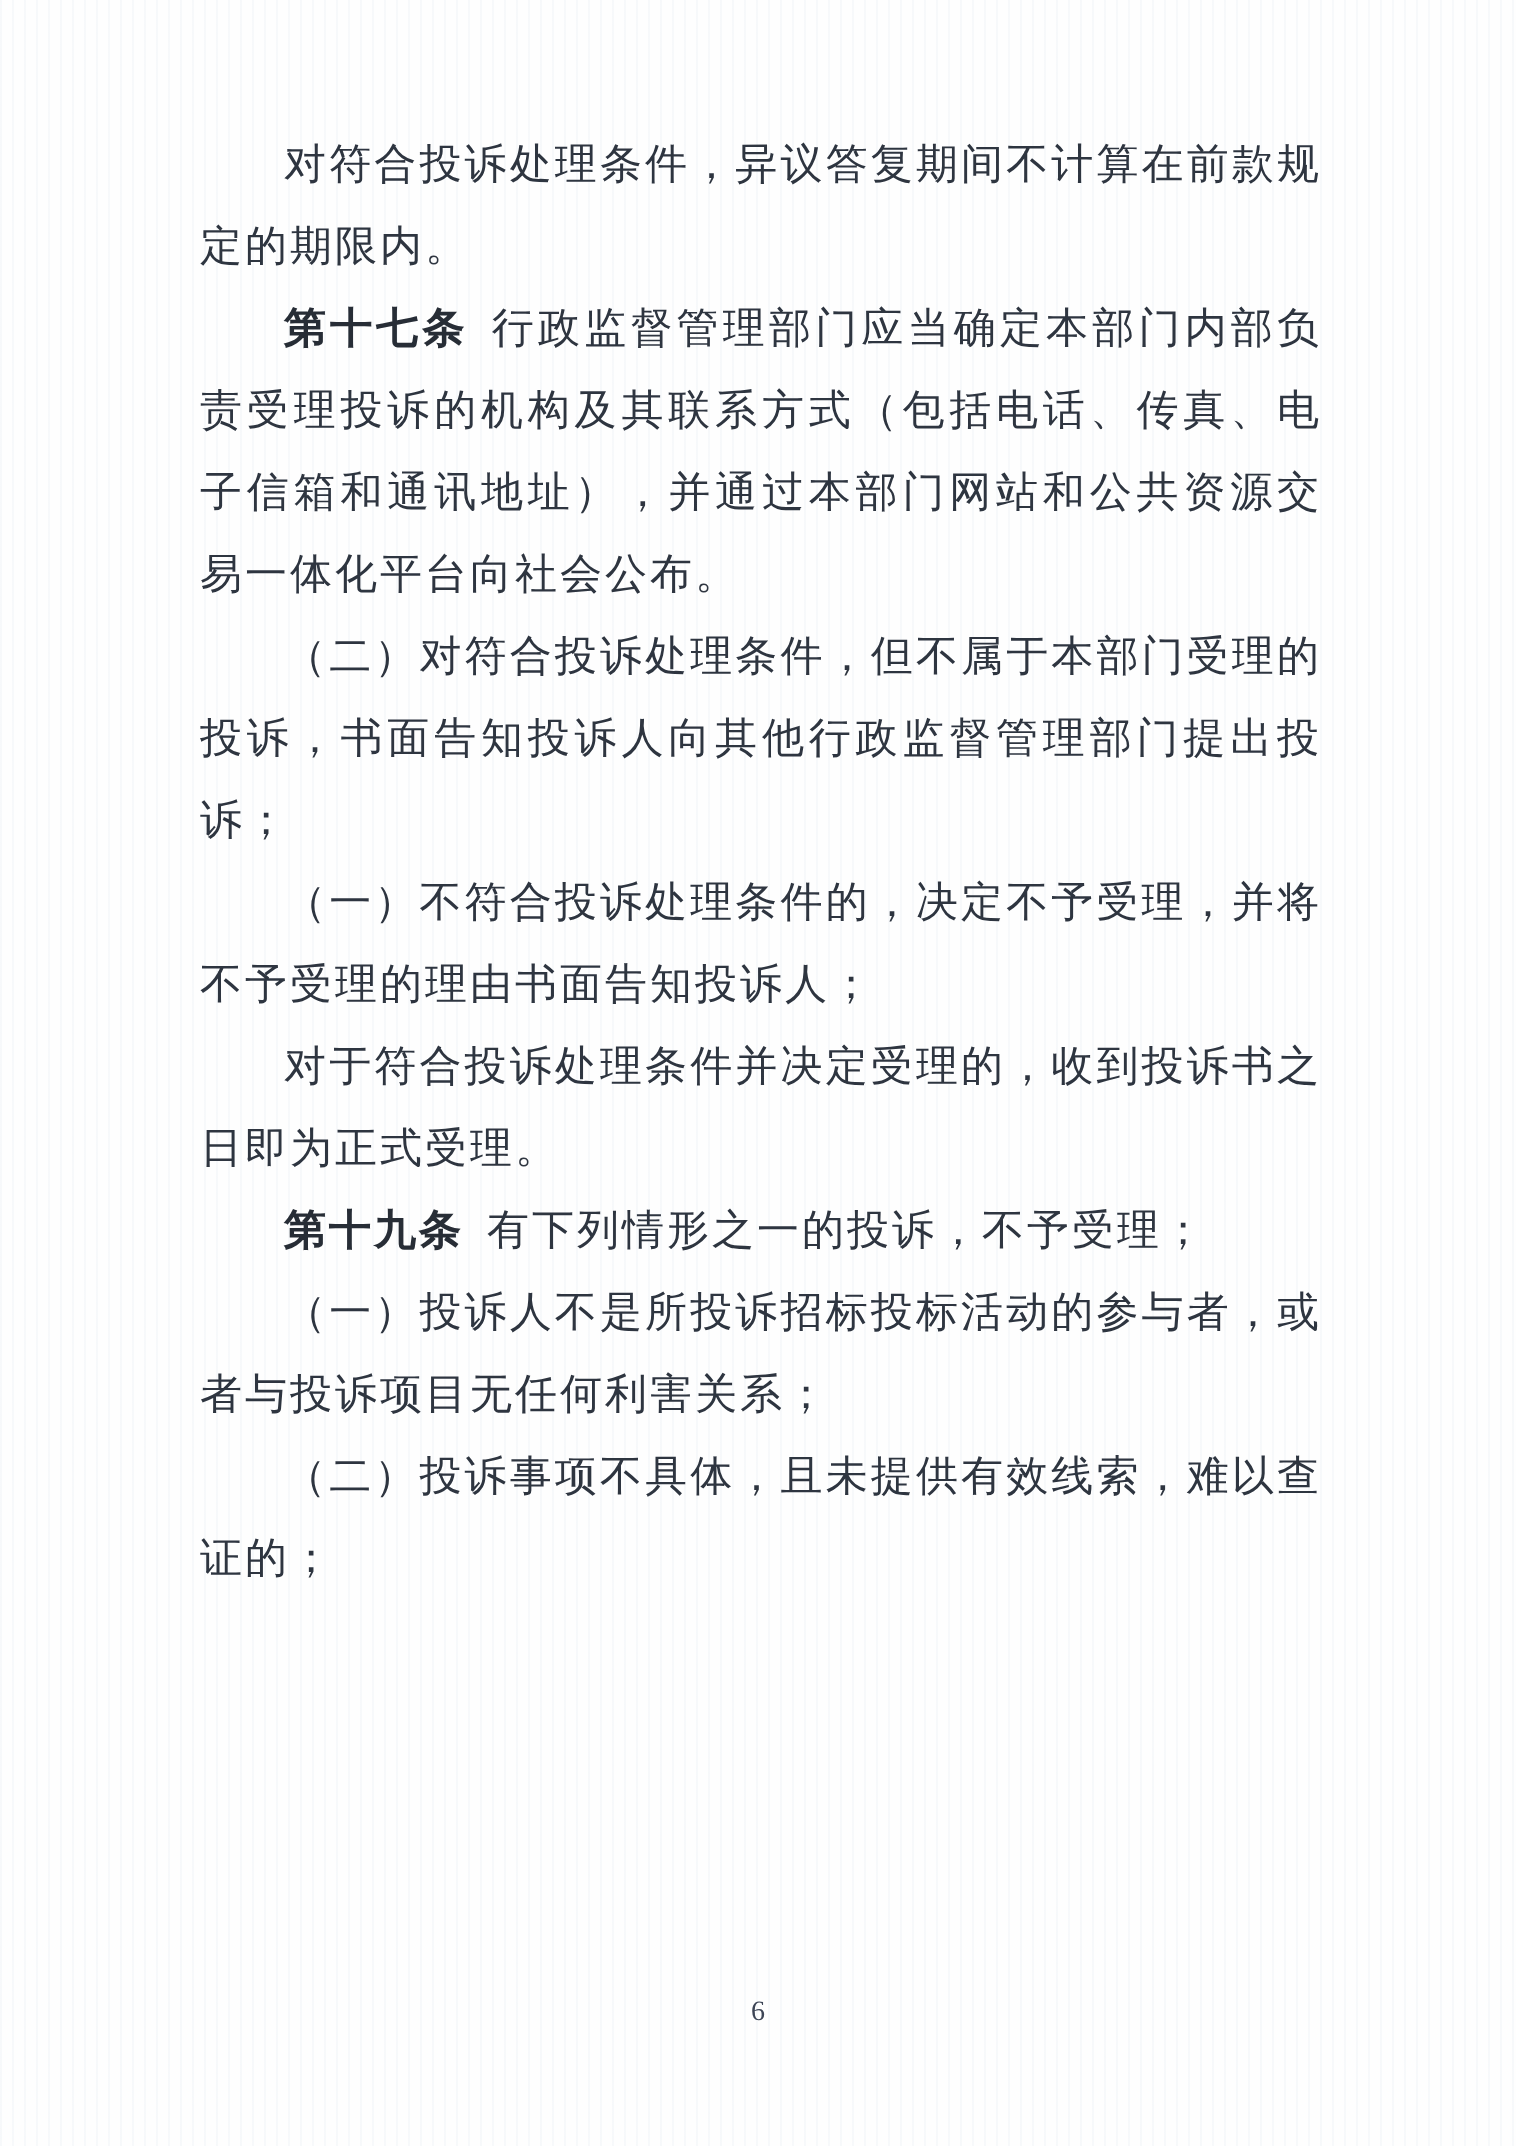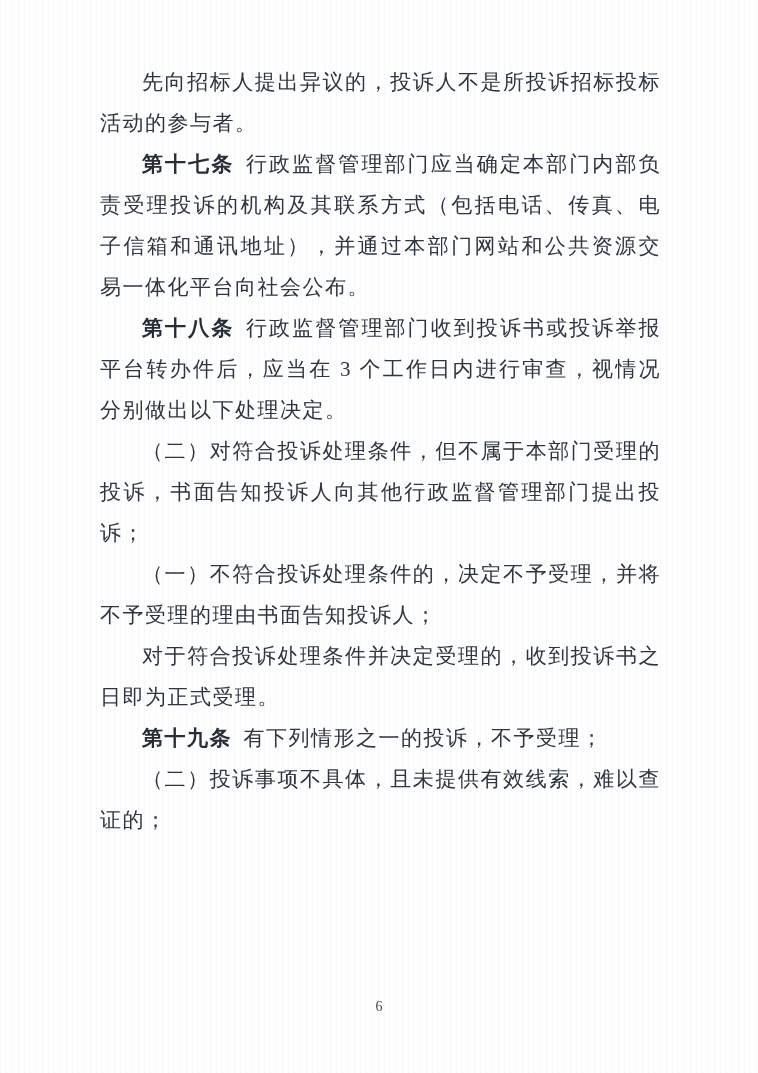--- a/index.html
+++ b/index.html
@@ -58,34 +58,34 @@
     color: #3c4455;
     font-family: "Liberation Serif", "DejaVu Serif", serif;
   }
 </style>
 </head>
 <body>
 
 <div class="page">
   <div class="text-block">
 
-    <p class="para"><span class="article-lead"></span><span>先向招标人提出异议的，投诉人不是所投诉招标投标活动的参与者。</span></p>
+    <p class="para"><span class="article-lead"></span><span>对符合投诉处理条件，异议答复期间不计算在前款规定的期限内。</span></p>
 
     <p class="para"><span class="article-lead">第十七条</span><span>行政监督管理部门应当确定本部门内部负责受理投诉的机构及其联系方式（包括电话、传真、电子信箱和通讯地址），并通过本部门网站和公共资源交易一体化平台向社会公布。</span></p>
 
-    <p class="para"><span class="article-lead">第十八条</span><span>行政监督管理部门收到投诉书或投诉举报平台转办件后，应当在 3 个工作日内进行审查，视情况分别做出以下处理决定。</span></p>
 
     <p class="para"><span class="article-lead"></span><span>（二）对符合投诉处理条件，但不属于本部门受理的投诉，书面告知投诉人向其他行政监督管理部门提出投诉；</span></p>
 
     <p class="para"><span class="article-lead"></span><span>（一）不符合投诉处理条件的，决定不予受理，并将不予受理的理由书面告知投诉人；</span></p>
 
     <p class="para"><span class="article-lead"></span><span>对于符合投诉处理条件并决定受理的，收到投诉书之日即为正式受理。</span></p>
 
     <p class="para"><span class="article-lead">第十九条</span><span>有下列情形之一的投诉，不予受理；</span></p>
 
+    <p class="para"><span class="article-lead"></span><span>（一）投诉人不是所投诉招标投标活动的参与者，或者与投诉项目无任何利害关系；</span></p>
 
     <p class="para"><span class="article-lead"></span><span>（二）投诉事项不具体，且未提供有效线索，难以查证的；</span></p>
 
 
   </div>
 
   <div class="page-footer">6</div>
 </div>
 
 </body></html>

